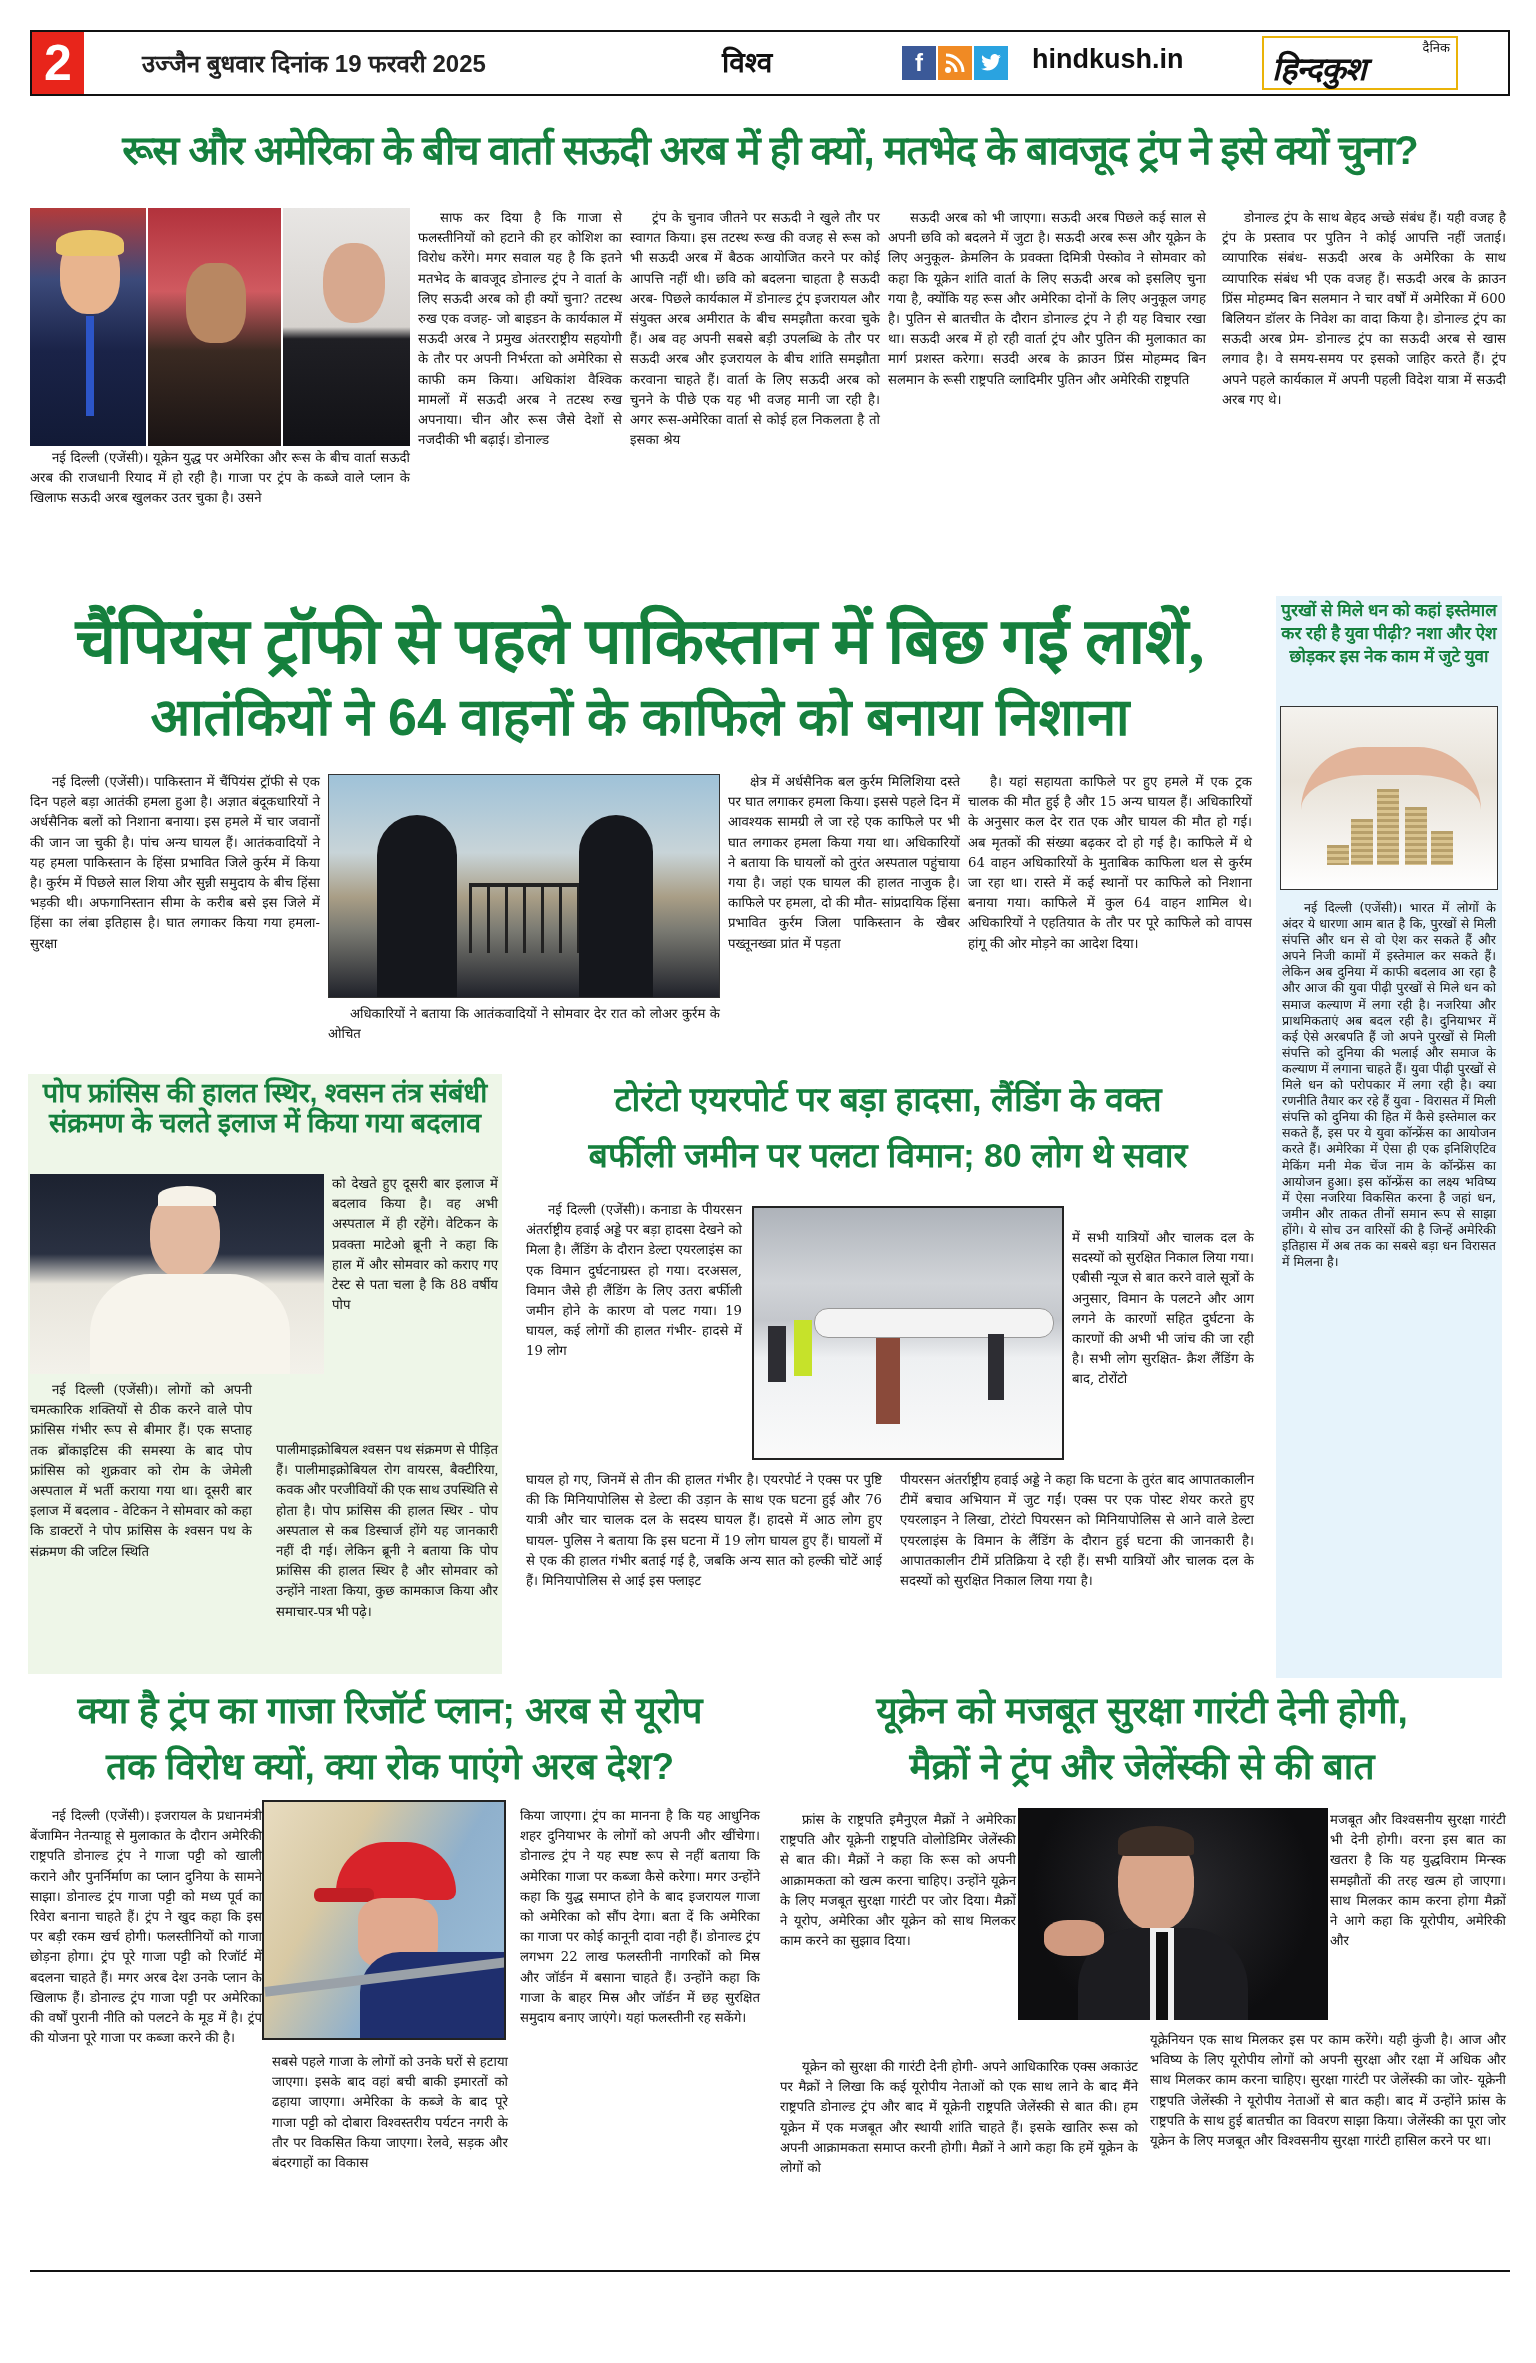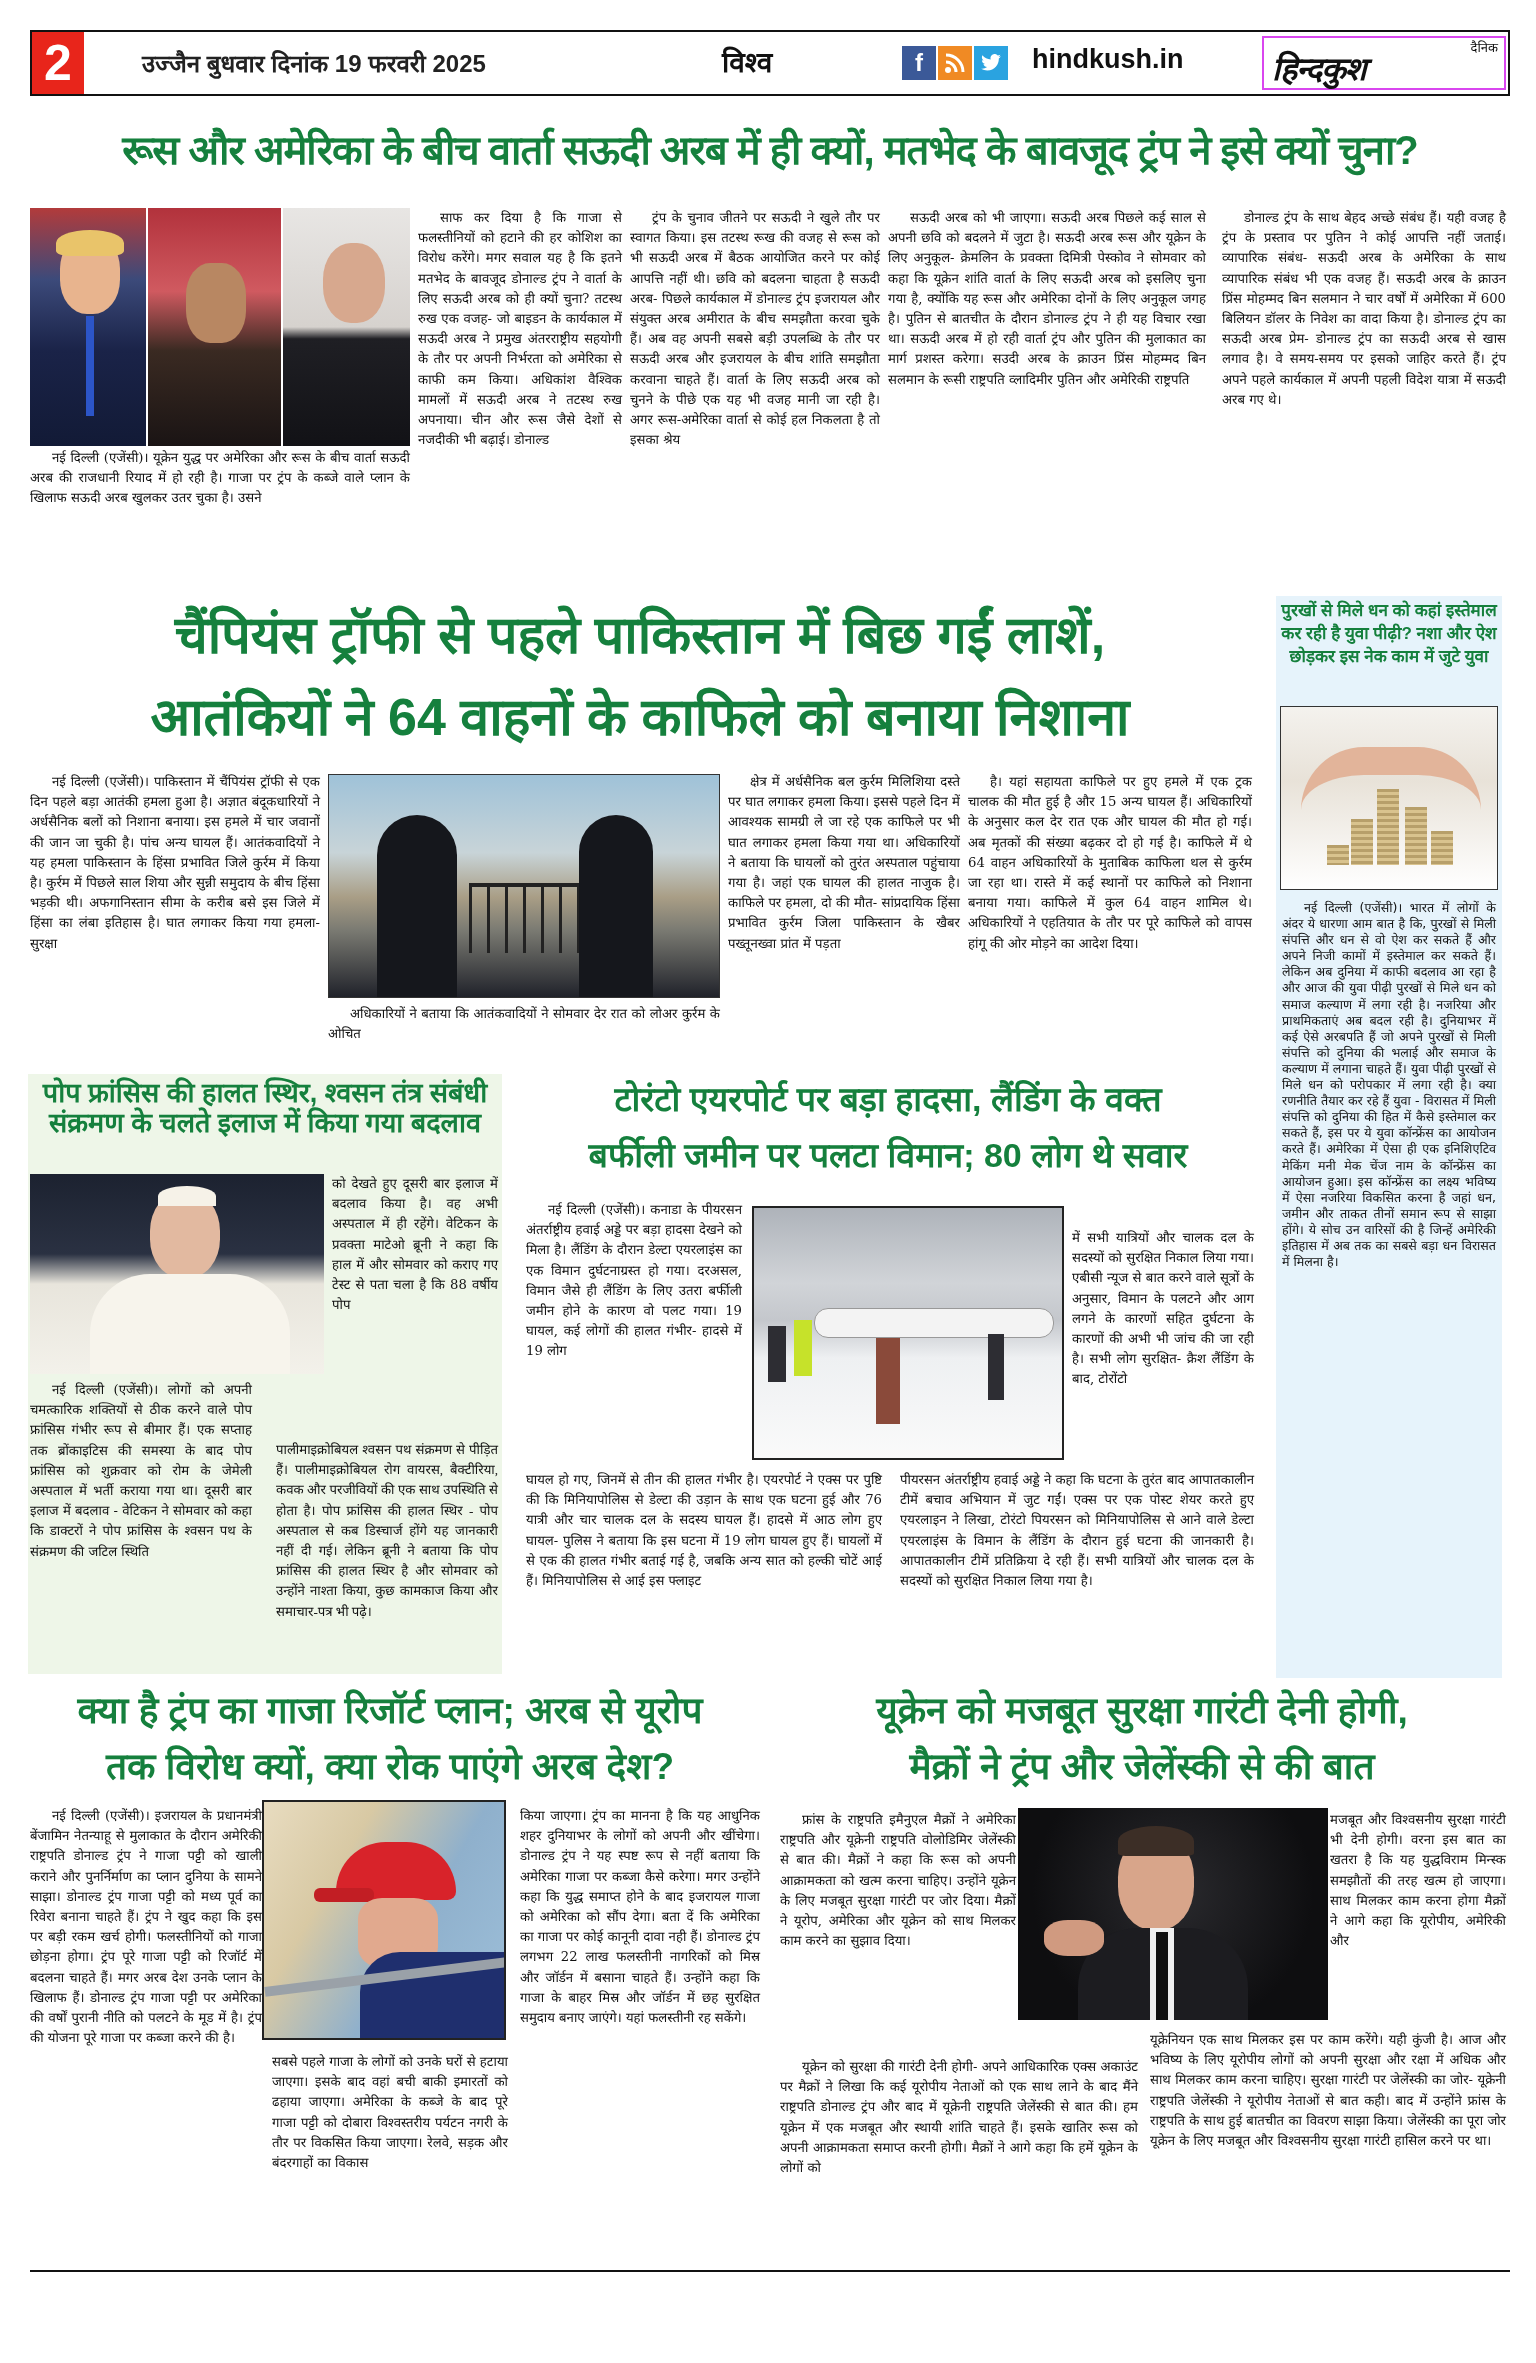--- a/index.html
+++ b/index.html
@@ -7,21 +7,21 @@
   .abs { position: absolute; }
   
   .masthead { left: 30px; top: 30px; width: 1480px; height: 66px; border: 2px solid #111; }
   .pageno { left: 0; top: 0; width: 52px; height: 62px; background: #e8251b; color: #fff; font-family: "Liberation Sans", sans-serif; font-weight: bold; font-size: 50px; text-align: center; line-height: 62px; }
   .dateline { left: 110px; top: 14px; font-family: "Liberation Sans", sans-serif; font-size: 24px; font-weight: bold; color: #222; }
   .section { left: 690px; top: 10px; font-size: 28px; font-weight: bold; }
   .social { left: 870px; top: 14px; display: flex; gap: 2px; }
   .soc { width: 34px; height: 34px; display: flex; align-items: center; justify-content: center; color: #fff; font-weight: bold; font-size: 24px; font-family: "Liberation Sans", sans-serif; }
   .fb { background: #3b5998; } .rss { background: #f08a24; } .tw { background: #2aa3e0; }
   .site { left: 1000px; top: 12px; font-family: "Liberation Sans", sans-serif; font-size: 27px; font-weight: bold; }
-  .logo { left: 1230px; top: 4px; width: 244px; height: 54px; border: 2px solid #d946ef; }
+  .logo { left: 1230px; top: 4px; width: 196px; height: 54px; border: 2px solid #eab308; }
   .logo-sub { position: absolute; right: 6px; top: 0px; font-size: 13px; }
   .logo-main { position: absolute; left: 8px; top: 8px; font-family: "DejaVu Serif", serif; font-weight: bold; font-style: italic; font-size: 32px; letter-spacing: -1px; }
   
   .hl { font-family: "Liberation Sans", sans-serif; font-weight: bold; color: #15803d; text-align: center; line-height: 1.12; }
   .body { font-family: "DejaVu Serif", serif; font-size: 13.2px; line-height: 20.2px; text-align: justify; color: #111; }
   .body p { text-indent: 22px; }
   .img { overflow: hidden; }
   .green { background: #eef6e8; }
   .blue { background: #e6f3fb; }
   .rule { background: #111; }
@@ -80,21 +80,21 @@
 <div class="abs body" style="left:630px; top:208px; width:250px;">
     <p>ट्रंप के चुनाव जीतने पर सऊदी ने खुले तौर पर स्वागत किया। इस तटस्थ रूख की वजह से रूस को भी सऊदी अरब में बैठक आयोजित करने पर कोई आपत्ति नहीं थी। छवि को बदलना चाहता है सऊदी अरब- पिछले कार्यकाल में डोनाल्ड ट्रंप इजरायल और संयुक्त अरब अमीरात के बीच समझौता करवा चुके हैं। अब वह अपनी सबसे बड़ी उपलब्धि के तौर पर सऊदी अरब और इजरायल के बीच शांति समझौता करवाना चाहते हैं। वार्ता के लिए सऊदी अरब को चुनने के पीछे एक यह भी वजह मानी जा रही है। अगर रूस-अमेरिका वार्ता से कोई हल निकलता है तो इसका श्रेय</p>
   </div>
 <div class="abs body" style="left:888px; top:208px; width:318px;">
     <p>सऊदी अरब को भी जाएगा। सऊदी अरब पिछले कई साल से अपनी छवि को बदलने में जुटा है। सऊदी अरब रूस और यूक्रेन के लिए अनुकूल- क्रेमलिन के प्रवक्ता दिमित्री पेस्कोव ने सोमवार को कहा कि यूक्रेन शांति वार्ता के लिए सऊदी अरब को इसलिए चुना गया है, क्योंकि यह रूस और अमेरिका दोनों के लिए अनुकूल जगह है। पुतिन से बातचीत के दौरान डोनाल्ड ट्रंप ने ही यह विचार रखा था। सऊदी अरब में हो रही वार्ता ट्रंप और पुतिन की मुलाकात का मार्ग प्रशस्त करेगा। सउदी अरब के क्राउन प्रिंस मोहम्मद बिन सलमान के रूसी राष्ट्रपति व्लादिमीर पुतिन और अमेरिकी राष्ट्रपति</p>
   </div>
 <div class="abs body" style="left:1222px; top:208px; width:284px;">
     <p>डोनाल्ड ट्रंप के साथ बेहद अच्छे संबंध हैं। यही वजह है ट्रंप के प्रस्ताव पर पुतिन ने कोई आपत्ति नहीं जताई। व्यापारिक संबंध- सऊदी अरब के अमेरिका के साथ व्यापारिक संबंध भी एक वजह हैं। सऊदी अरब के क्राउन प्रिंस मोहम्मद बिन सलमान ने चार वर्षों में अमेरिका में 600 बिलियन डॉलर के निवेश का वादा किया है। डोनाल्ड ट्रंप का सऊदी अरब प्रेम- डोनाल्ड ट्रंप का सऊदी अरब से खास लगाव है। वे समय-समय पर इसको जाहिर करते हैं। ट्रंप अपने पहले कार्यकाल में अपनी पहली विदेश यात्रा में सऊदी अरब गए थे।</p>
   </div>
 
-<div class="abs hl" style="left:20px; top:606px; width:1240px; font-size:52px;">चैंपियंस ट्रॉफी से पहले पाकिस्तान में बिछ गईं लाशें,</div>
+<div class="abs hl" style="left:20px; top:606px; width:1240px; font-size:64px;font-family:Liberation Serif, serif;">चैंपियंस ट्रॉफी से पहले पाकिस्तान में बिछ गईं लाशें,</div>
 <div class="abs hl" style="left:20px; top:688px; width:1240px; font-size:52px;">आतंकियों ने 64 वाहनों के काफिले को बनाया निशाना</div>
 
 <div class="abs body" style="left:30px; top:772px; width:290px;">
     <p>नई दिल्ली (एजेंसी)। पाकिस्तान में चैंपियंस ट्रॉफी से एक दिन पहले बड़ा आतंकी हमला हुआ है। अज्ञात बंदूकधारियों ने अर्धसैनिक बलों को निशाना बनाया। इस हमले में चार जवानों की जान जा चुकी है। पांच अन्य घायल हैं। आतंकवादियों ने यह हमला पाकिस्तान के हिंसा प्रभावित जिले कुर्रम में किया है। कुर्रम में पिछले साल शिया और सुन्नी समुदाय के बीच हिंसा भड़की थी। अफगानिस्तान सीमा के करीब बसे इस जिले में हिंसा का लंबा इतिहास है। घात लगाकर किया गया हमला- सुरक्षा</p>
   </div>
 <div class="abs img" style="left:328px; top:774px; width:392px; height:224px; border:1px solid #333; background:linear-gradient(180deg,#9fc2d8 0%,#c8d4d8 35%,#a99e86 55%,#7a7a72 70%,#20222a 100%); position:absolute;">
   <div style="position:absolute; left:48px; top:40px; width:80px; height:184px; background:#15171c; border-radius:40px 40px 0 0;"></div>
   <div style="position:absolute; left:250px; top:40px; width:74px; height:184px; background:#15171c; border-radius:40px 40px 0 0;"></div>
   <div style="position:absolute; left:140px; top:108px; width:110px; height:70px; border-top:4px solid #222; background:repeating-linear-gradient(90deg,#222 0 3px,transparent 3px 18px);"></div>
 </div>

